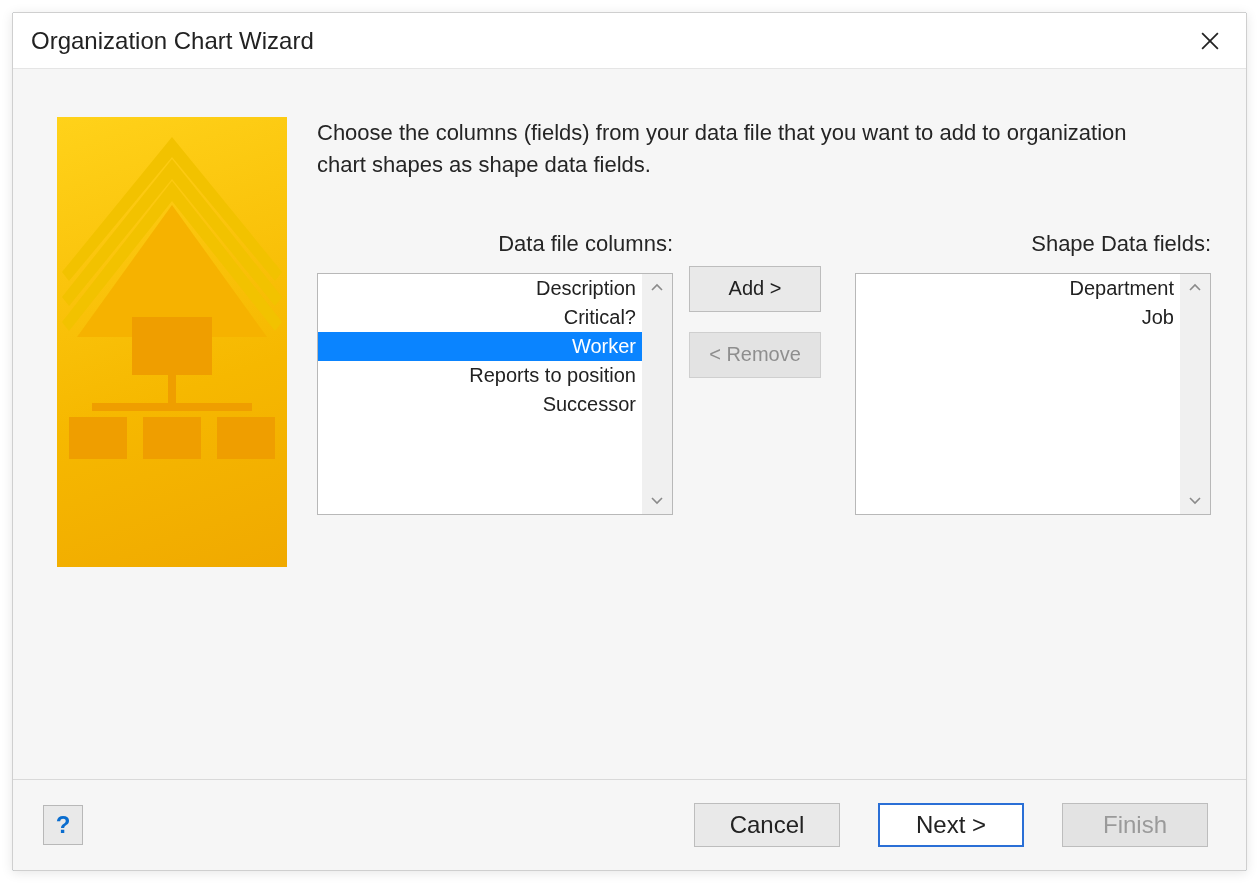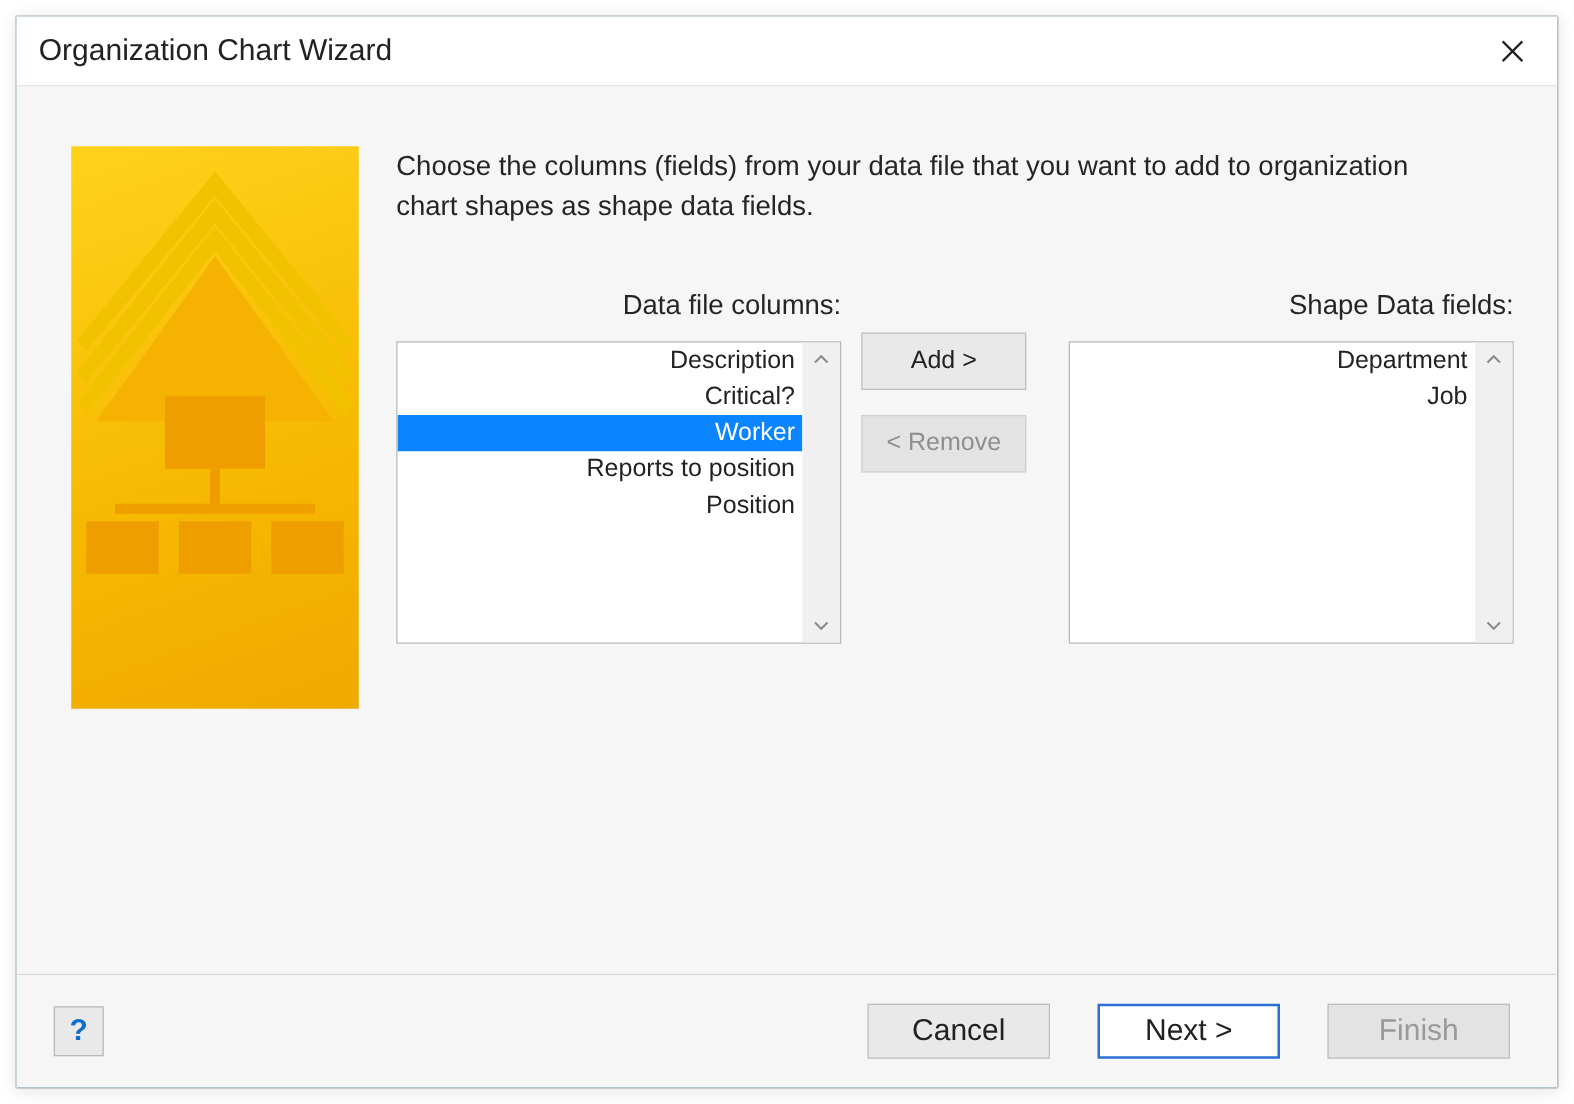--- a/index.html
+++ b/index.html
@@ -228,21 +228,21 @@
 
       <div class="columns-area">
         <div class="col-block">
           <div class="col-label">Data file columns:</div>
           <div class="listbox">
             <div class="items" id="data-file-items">
                 <div class="list-item">Description</div>
                 <div class="list-item">Critical?</div>
                 <div class="list-item selected">Worker</div>
                 <div class="list-item">Reports to position</div>
-                <div class="list-item">Position</div>
+                <div class="list-item">Successor</div>
               </div>
             <div class="scroll-track">
               <div class="scroll-arrow">
                   <svg width="12" height="8">
                     <polyline points="1,7 6,2 11,7" fill="none" stroke="#8a8a8a" stroke-width="1.6"></polyline>
                   </svg>
                 </div>
               <div class="scroll-arrow">
                   <svg width="12" height="8">
                     <polyline points="1,1 6,6 11,1" fill="none" stroke="#8a8a8a" stroke-width="1.6"></polyline>

